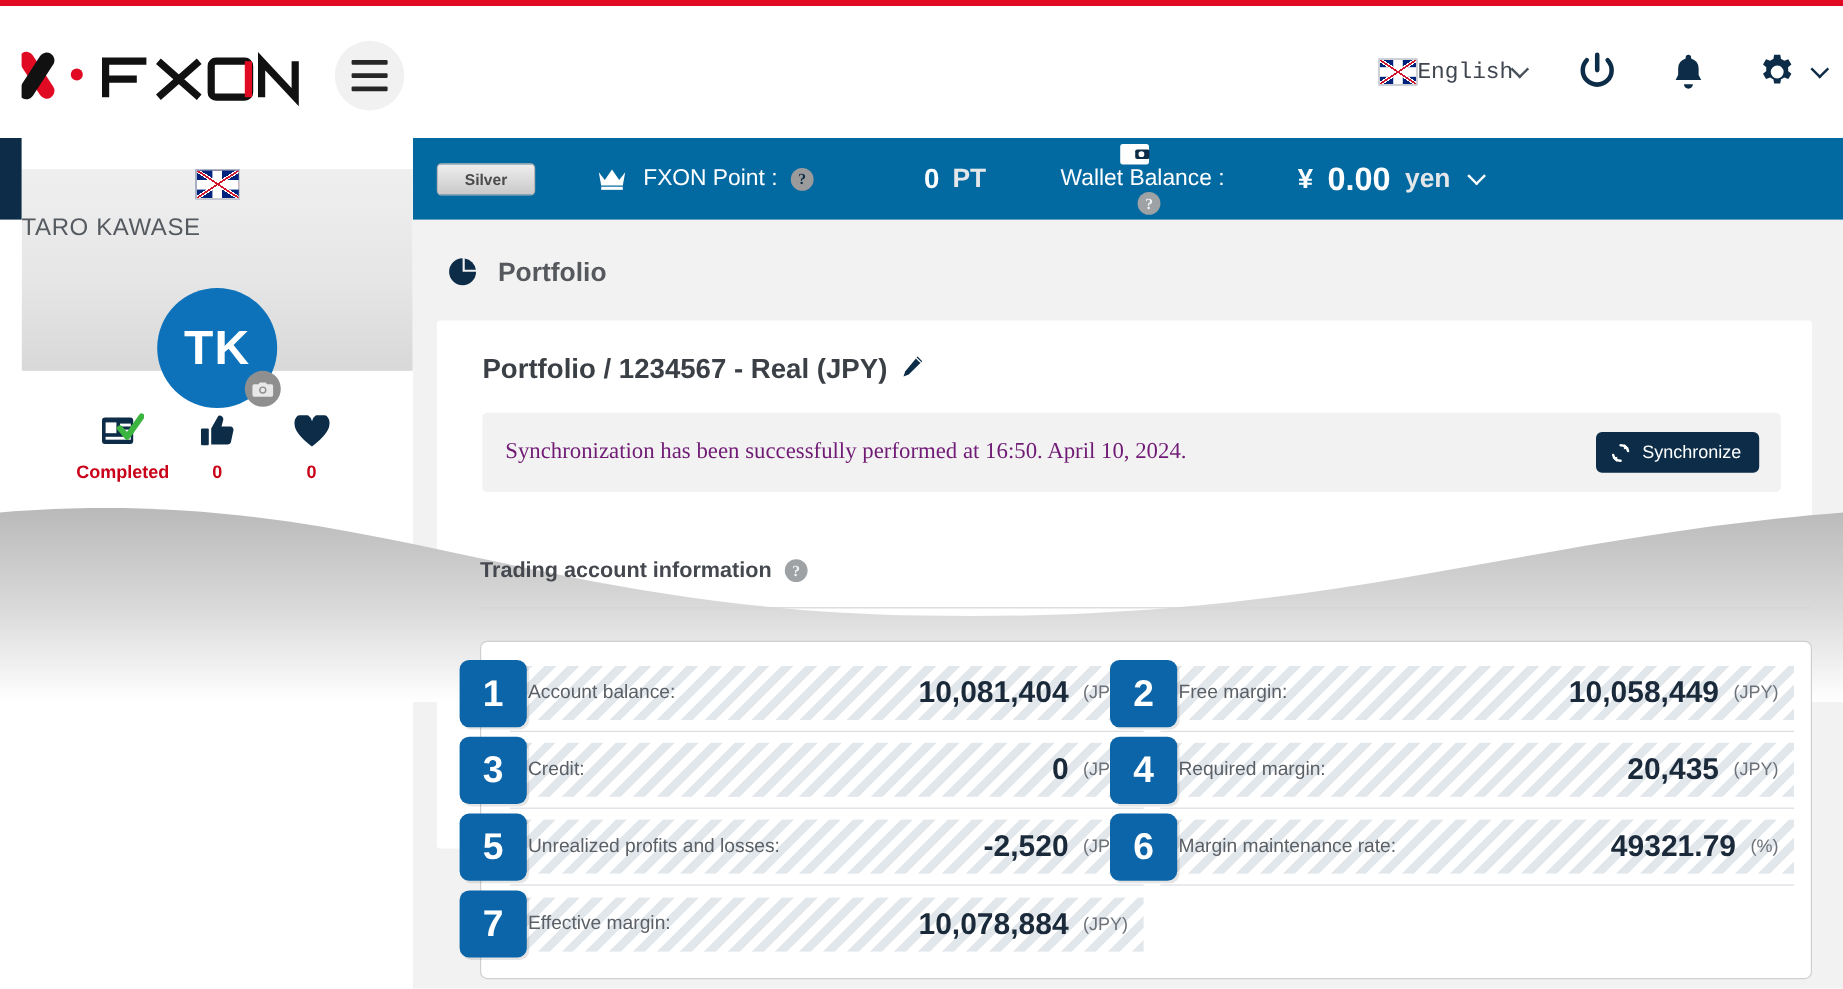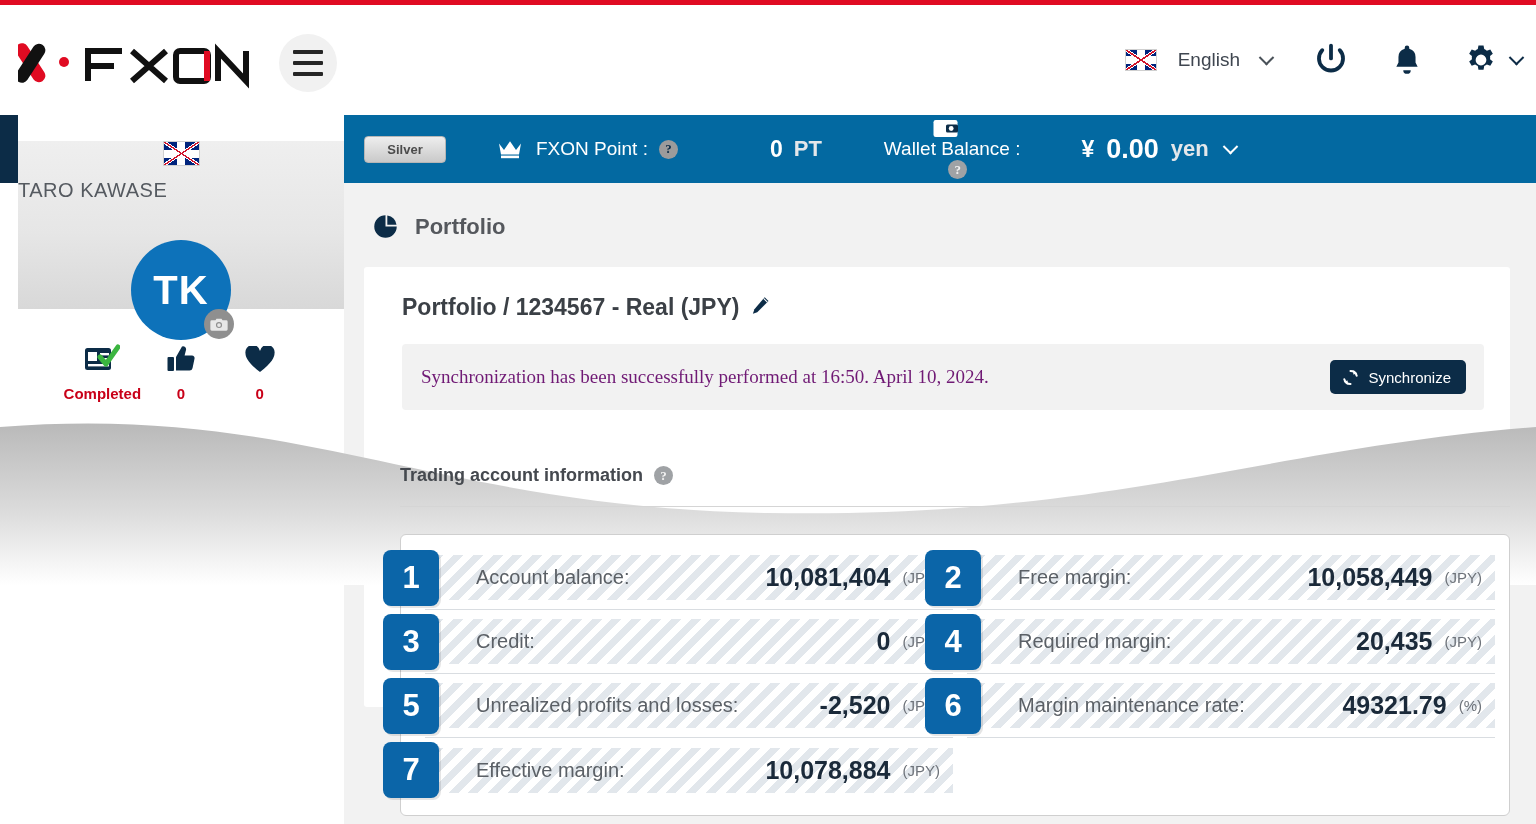--- a/index.html
+++ b/index.html
@@ -32,21 +32,21 @@
     background: #f1f1f1;
     display: flex; flex-direction: column; align-items: center; justify-content: center;
     gap: 7px; cursor: pointer;
   }
   .hamburger span { display:block; width: 30px; height: 4px; background: #262626; border-radius: 1px; }
 
   .header-right {
     position: absolute; right: 14px; top: 0; height: 110px;
     display: flex; align-items: center; gap: 0px;
   }
-  .lang-btn { display: flex; align-items: center; gap: 21px; cursor: pointer; margin-right: 40px; }
+  .lang-btn { display: flex; align-items: center; gap: 0; cursor: pointer; margin-right: 40px; font-family: Liberation Mono, monospace; }
   .flag-uk {
     width: 32px; height: 22px; border: 1px solid #cfcfcf; position: relative; overflow: hidden;
     background: #00247d; flex: none;
   }
   .flag-uk::before {
     content: ""; position: absolute; inset: 0;
     background:
       linear-gradient(to bottom right, transparent calc(50% - 1.6px), #fff calc(50% - 1.6px), #fff calc(50% + 1.6px), transparent calc(50% + 1.6px)),
       linear-gradient(to bottom left, transparent calc(50% - 1.6px), #fff calc(50% - 1.6px), #fff calc(50% + 1.6px), transparent calc(50% + 1.6px));
   }
@@ -181,21 +181,21 @@
     border-bottom: 1px solid #d9dde1;
   }
   .acct-row.last { border-bottom: none; }
   .acct-row.nobdr { border-bottom: none; }
   .hatch {
     flex: 1; height: 45px; display:flex; align-items:center; padding: 0 13px 0 15px;
     background-image: repeating-linear-gradient(
       -45deg, #e2e7ec 0 7px, #ffffff 7px 14px
     );
   }
-  .row-label { font-size: 20px; color: #5b6066; white-space: nowrap; margin-left: 36px; }
+  .row-label { font-size: 16px; color: #5b6066; white-space: nowrap; }
   .row-val {
     margin-left: auto; font-size: 25px; font-weight: 700; color: #1b2a3a;
     white-space: nowrap;
   }
   .row-unit { font-size: 15px; color: #6e737a; margin-left: 12px; white-space: nowrap; }
   .badge {
     position: absolute; left: -42px; width: 56px; height: 56px; border-radius: 8px;
     background: #0b65a8; color: #ffffff; display:flex; align-items:center; justify-content:center;
     font-size: 31px; font-weight: 700; z-index: 3;
   }

